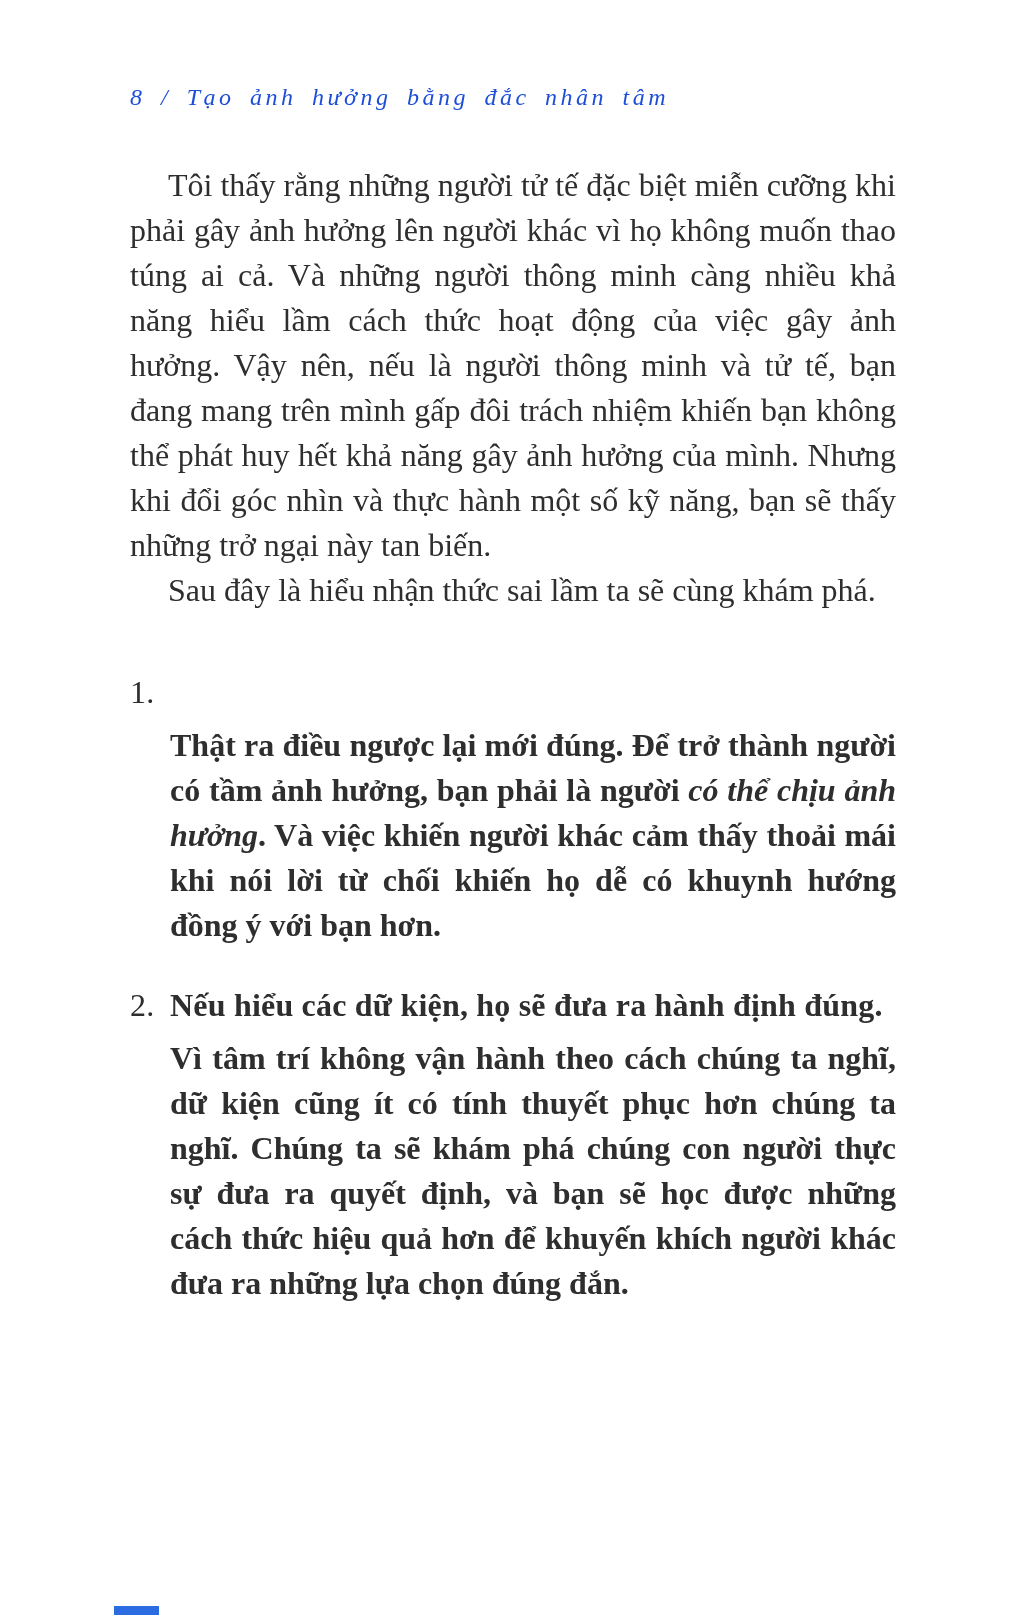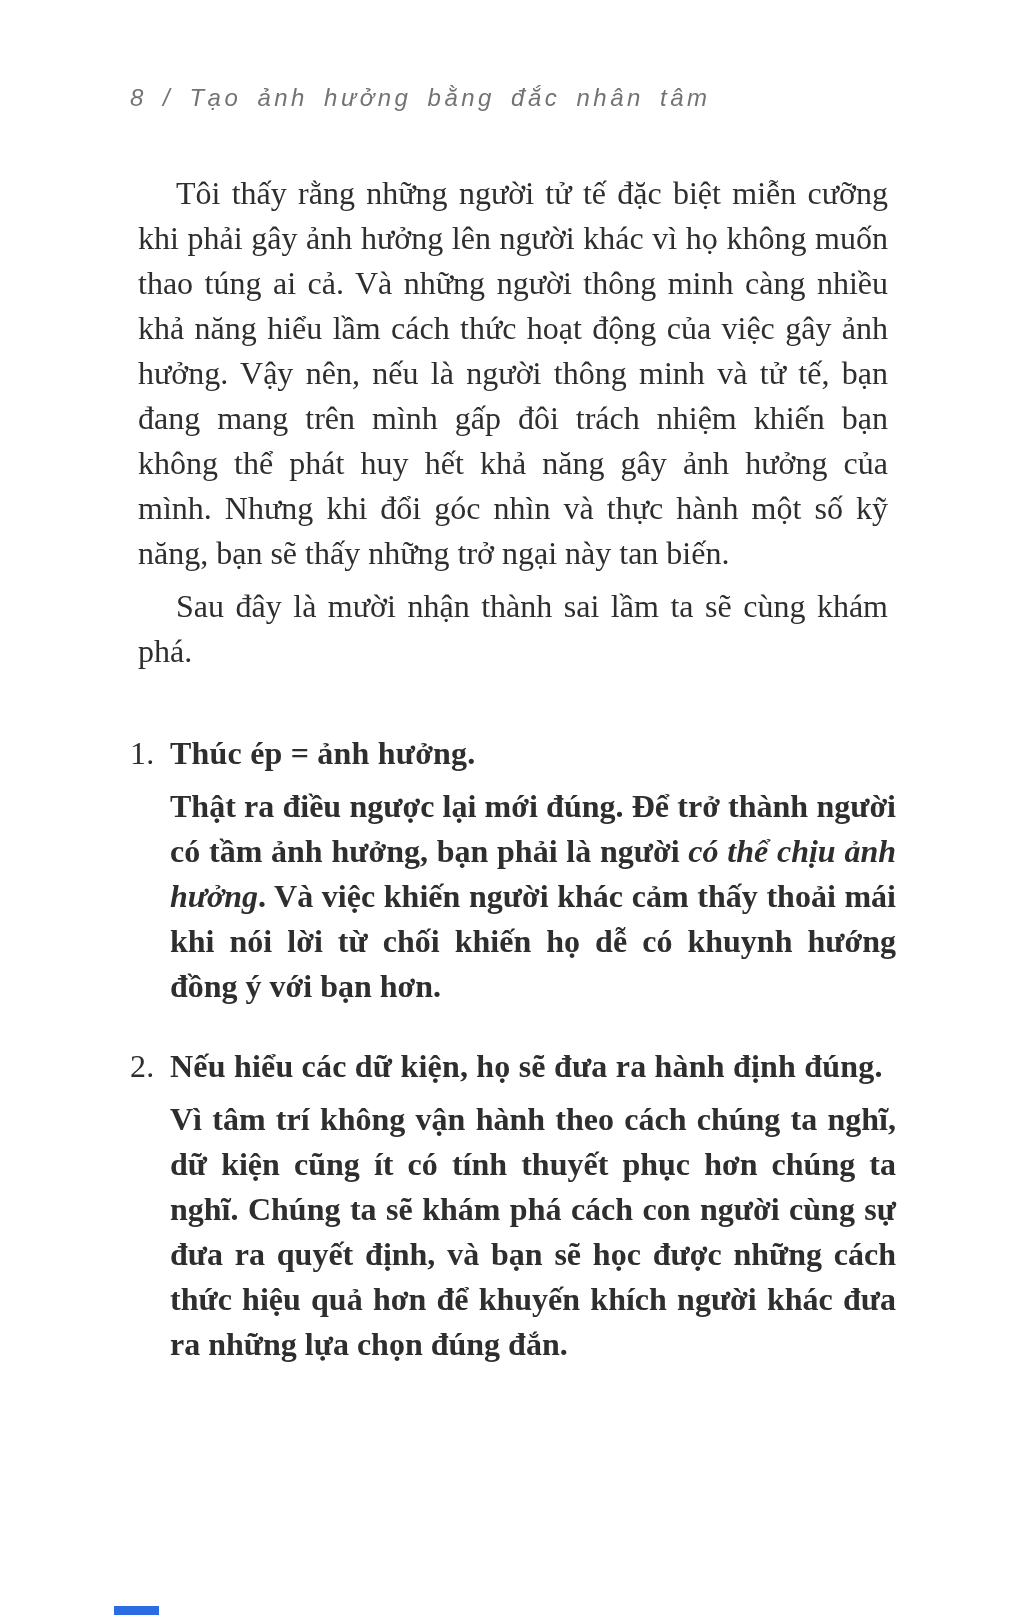--- a/index.html
+++ b/index.html
@@ -26,21 +26,21 @@
   }
   .content {
     position: absolute;
     left: 130px;
     top: 163px;
     width: 766px;
     font-size: 32px;
     line-height: 45px;
   }
   .content p.intro {
-    margin: 8px;
+    margin: 0;
     text-align: justify;
     text-indent: 38px;
   }
   .misconceptions { margin-top: 56px; }
   .item { margin-top: 0; }
   .item + .item { margin-top: 34px; }
   .item-head {
     display: flex;
     font-weight: bold;
     font-size: 32px;
@@ -64,44 +64,43 @@
     top: 1606px;
     width: 45px;
     height: 9px;
   }
 </style>
 </head>
 <body>
 
 <div class="page" style="color: rgb(46, 46, 46);">
 
-  <div class="running-head" style="color: #737373;">
+  <div class="running-head" style="color: #1d4ed8; font-family: Liberation Serif, serif;">
     <span>8</span>
     <span>/</span>
     <span>Tạo ảnh hưởng bằng đắc nhân tâm</span>
   </div>
 
   <div class="content">
     <p class="intro">Tôi thấy rằng những người tử tế đặc biệt miễn cưỡng khi phải gây ảnh hưởng lên người khác vì họ không muốn thao túng ai cả. Và những người thông minh càng nhiều khả năng hiểu lầm cách thức hoạt động của việc gây ảnh hưởng. Vậy nên, nếu là người thông minh và tử tế, bạn đang mang trên mình gấp đôi trách nhiệm khiến bạn không thể phát huy hết khả năng gây ảnh hưởng của mình. Nhưng khi đổi góc nhìn và thực hành một số kỹ năng, bạn sẽ thấy những trở ngại này tan biến.</p>
-    <p class="intro">Sau đây là mười nhận thành sai lầm ta sẽ cùng khám phá.</p>
+    <p class="intro">Sau đây là hiểu nhận thức sai lầm ta sẽ cùng khám phá.</p>
 
     <div class="misconceptions">
   <div class="item">
     <div class="item-head">
       <span class="item-number">1.</span>
-      <span class="item-heading">Thúc ép = ảnh hưởng.</span>
     </div>
     <p class="item-body"><span>Thật ra điều ngược lại mới đúng. Để trở thành người có tầm ảnh hưởng, bạn phải là người </span><span class="seg-italic">có thể chịu ảnh hưởng</span><span>. Và việc khiến người khác cảm thấy thoải mái khi nói lời từ chối khiến họ dễ có khuynh hướng đồng ý với bạn hơn.</span></p>
   </div>
 
   <div class="item">
     <div class="item-head">
       <span class="item-number">2.</span>
       <span class="item-heading">Nếu hiểu các dữ kiện, họ sẽ đưa ra hành định đúng.</span>
     </div>
-    <p class="item-body"><span>Vì tâm trí không vận hành theo cách chúng ta nghĩ, dữ kiện cũng ít có tính thuyết phục hơn chúng ta nghĩ. Chúng ta sẽ khám phá cách con người cùng sự đưa ra quyết định, và bạn sẽ học được những cách thức hiệu quả hơn để khuyến khích người khác đưa ra những lựa chọn đúng đắn.</span></p>
+    <p class="item-body"><span>Vì tâm trí không vận hành theo cách chúng ta nghĩ, dữ kiện cũng ít có tính thuyết phục hơn chúng ta nghĩ. Chúng ta sẽ khám phá chúng con người thực sự đưa ra quyết định, và bạn sẽ học được những cách thức hiệu quả hơn để khuyến khích người khác đưa ra những lựa chọn đúng đắn.</span></p>
   </div>
 </div>
   </div>
 
   <div class="bottom-bar" style="background: rgb(43, 108, 226);"></div>
 
 </div>
 
 </body></html>

